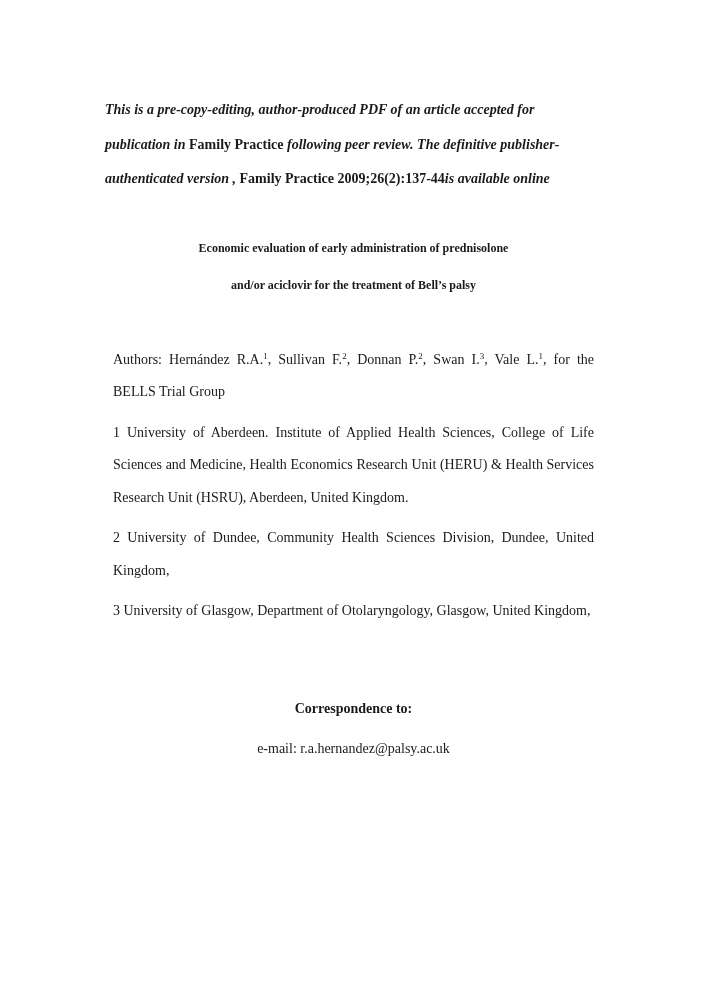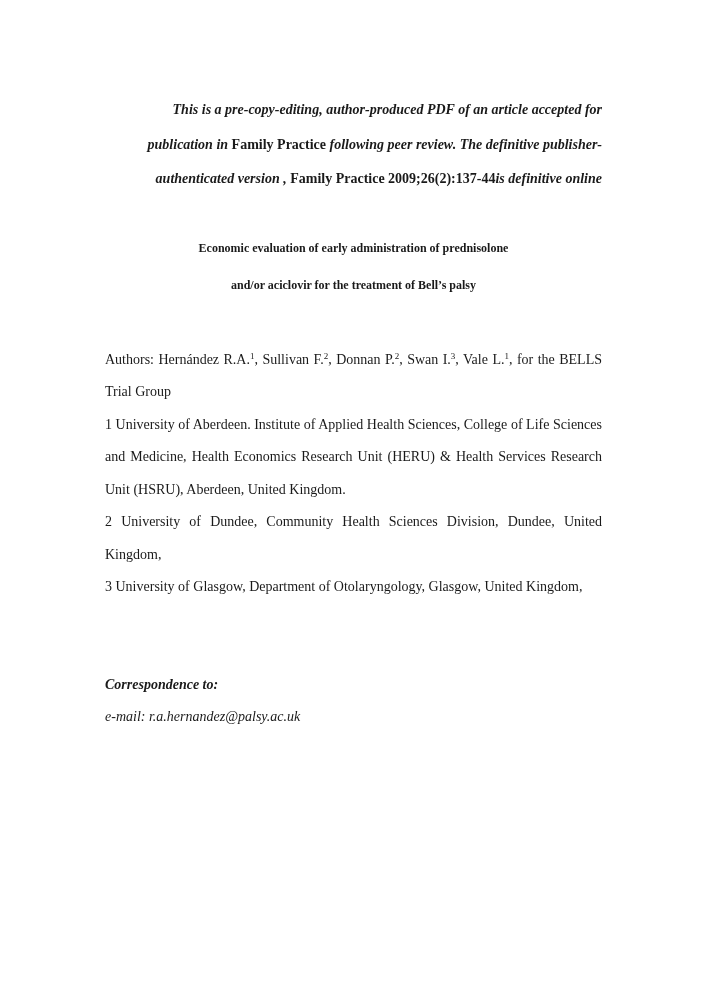--- a/index.html
+++ b/index.html
@@ -14,61 +14,61 @@
     margin: 0 auto;
     background: #ffffff;
     color: #1a1a1a;
     font-family: "Liberation Serif", serif;
     box-sizing: border-box;
     padding: 93px 105px 0 105px;
     overflow: hidden;
   }
   
   .notice {
-    text-align: right;
+    text-align: left;
     font-weight: bold;
     font-size: 14px;
     line-height: 34.5px;
   }
   .notice .it { font-style: italic; }
   .notice .rm { font-style: normal; }
   
   .title {
     margin-top: 33px;
     text-align: center;
     font-weight: bold;
     font-size: 12px;
     line-height: 37px;
   }
   
   .body-para {
-    margin: 0;
+    margin: 8px;
     font-size: 14px;
     line-height: 32.5px;
     text-align: justify;
   }
   .authors-para { margin-top: 40px; }
   sup.affnum {
     font-size: 9px;
     line-height: 0;
     vertical-align: 5px;
   }
   .correspondence { margin-top: 65px; }
   .bold { font-weight: bold; }
-  .plainline { text-align: left; font-style: italic; }
+  .plainline { text-align: center; }
 </style>
 </head>
 <body>
 
 <div class="page">
 
   <div class="notice">
     <div><span class="it">This is a pre-copy-editing, author-produced PDF of an article accepted for</span></div>
     <div><span class="it">publication in </span><span class="rm">Family Practice</span><span class="it"> following peer review. The definitive publisher-</span></div>
-    <div><span class="it">authenticated version , </span><span class="rm">Family Practice 2009;26(2):137-44</span><span class="it">is definitive online</span></div>
+    <div><span class="it">authenticated version , </span><span class="rm">Family Practice 2009;26(2):137-44</span><span class="it">is available online</span></div>
   </div>
 
   <div class="title">
     <div>Economic evaluation of early administration of prednisolone</div>
     <div>and/or aciclovir for the treatment of Bell’s palsy</div>
   </div>
 
   <p class="body-para authors-para"><span>Authors: Hernández R.A.</span><sup class="affnum">1</sup><span>, Sullivan F.</span><sup class="affnum">2</sup><span>, Donnan P.</span><sup class="affnum">2</sup><span>, Swan I.</span><sup class="affnum">3</sup><span>, Vale L.</span><sup class="affnum">1</sup><span>, for the BELLS Trial Group</span></p>
 
   <p class="body-para">1 University of Aberdeen. Institute of Applied Health Sciences, College of Life Sciences and Medicine, Health Economics Research Unit (HERU) &amp; Health Services Research Unit (HSRU), Aberdeen, United Kingdom.</p>

